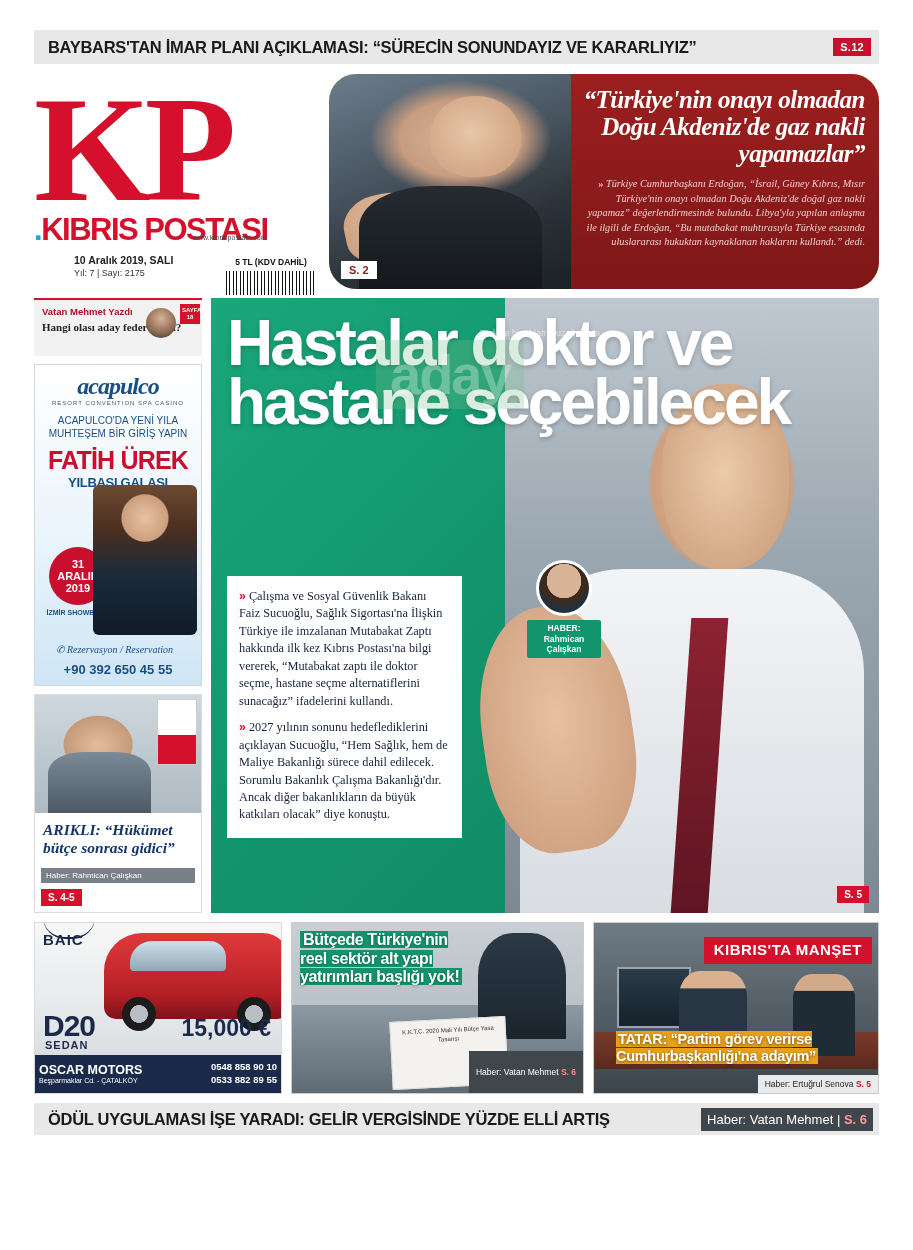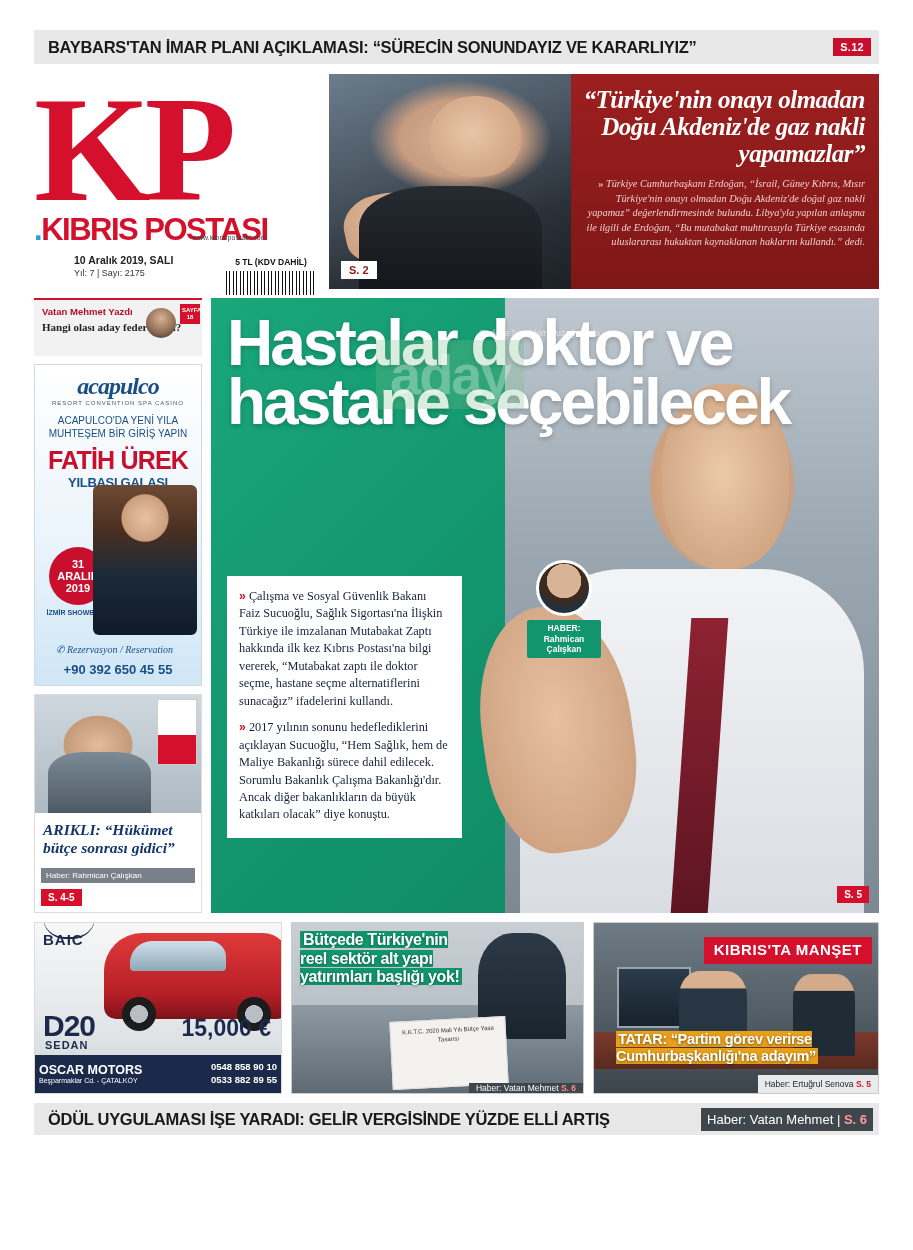--- a/index.html
+++ b/index.html
@@ -109,20 +109,21 @@
     background: repeating-linear-gradient(90deg,#111 0 1px,#fff 1px 3px,#111 3px 4px,#fff 4px 7px);
     border: 1px solid #fff;
   }
 
   
   .erdogan {
     flex: 1;
     position: relative;
     background: #fde047;
     overflow: hidden;
+    border-radius: 27px;
   }
   .erd-photo {
     position: absolute; left: 0; top: 0;
     width: 46%; height: 100%;
     background:
       radial-gradient(ellipse 60% 45% at 52% 30%, #d9b59a 0%, #c79c80 40%, transparent 60%),
       linear-gradient(160deg, #6d7d8c 0%, #4a5763 38%, #2b3138 70%, #1b2026 100%);
   }
   .erd-photo::after {
     content:"";
@@ -498,21 +499,21 @@
     position: absolute; left: 8px; top: 8px; width: 170px;
     font-family: "Liberation Sans", sans-serif;
     font-weight: bold; font-size: 16px; line-height: 1.16;
     color: #ffffff; letter-spacing: -0.4px;
     background: rgba(12,80,60,.0);
     text-shadow: 0 1px 3px rgba(0,0,0,.35);
   }
   .mid-title .hl { background: #12946c; padding: 0 3px; }
   .mid-credit {
     position:absolute; right: 0; bottom: 0;
-    background: #3f464c; color: #fff; font-size: 8.5px; padding: 0 7px;
+    background: #3f464c; color: #fff; font-size: 8.5px; padding: 16px 7px;
   }
   .mid-credit .pg { color: #ff8b8b; font-weight: bold; }
 
   .right-news {
     width: 286px; position: relative; overflow: hidden;
     background: linear-gradient(180deg,#b9c1c7 0%,#8c959c 100%);
     border: 1px solid #ccc;
   }
   .right-news .studio {
     position:absolute; inset:0;
@@ -666,21 +667,21 @@
         <div class="head"></div>
         <div class="hand"></div>
       </div>
 
       <div class="hero-title">Hastalar doktor ve hastane seçebilecek</div>
       <div class="wm">aday</div>
       <div class="wm-small">Sadece bir tıklama uzağınızda</div>
 
       <div class="hero-text">
         <p><span class="qq">»</span> <span>Çalışma ve Sosyal Güvenlik Bakanı Faiz Sucuoğlu, Sağlık Sigortası'na İlişkin Türkiye ile imzalanan Mutabakat Zaptı hakkında ilk kez Kıbrıs Postası'na bilgi vererek, “Mutabakat zaptı ile doktor seçme, hastane seçme alternatiflerini sunacağız” ifadelerini kullandı.</span></p>
-        <p><span class="qq">»</span> <span>2017 yılının sonunu hedeflediklerini açıklayan Sucuoğlu, “Hem Sağlık, hem de Maliye Bakanlığı sürece dahil edilecek. Sorumlu Bakanlık Çalışma Bakanlığı'dır. Ancak diğer bakanlıkların da büyük katkıları olacak” diye konuştu.</span></p>
+        <p><span class="qq">»</span> <span>2027 yılının sonunu hedeflediklerini açıklayan Sucuoğlu, “Hem Sağlık, hem de Maliye Bakanlığı sürece dahil edilecek. Sorumlu Bakanlık Çalışma Bakanlığı'dır. Ancak diğer bakanlıkların da büyük katkıları olacak” diye konuştu.</span></p>
       </div>
 
       <div class="reporter">
         <div class="reporter-face"></div>
         <div class="reporter-label">
           <div>HABER:</div>
           <div>Rahmican Çalışkan</div>
         </div>
       </div>
 

